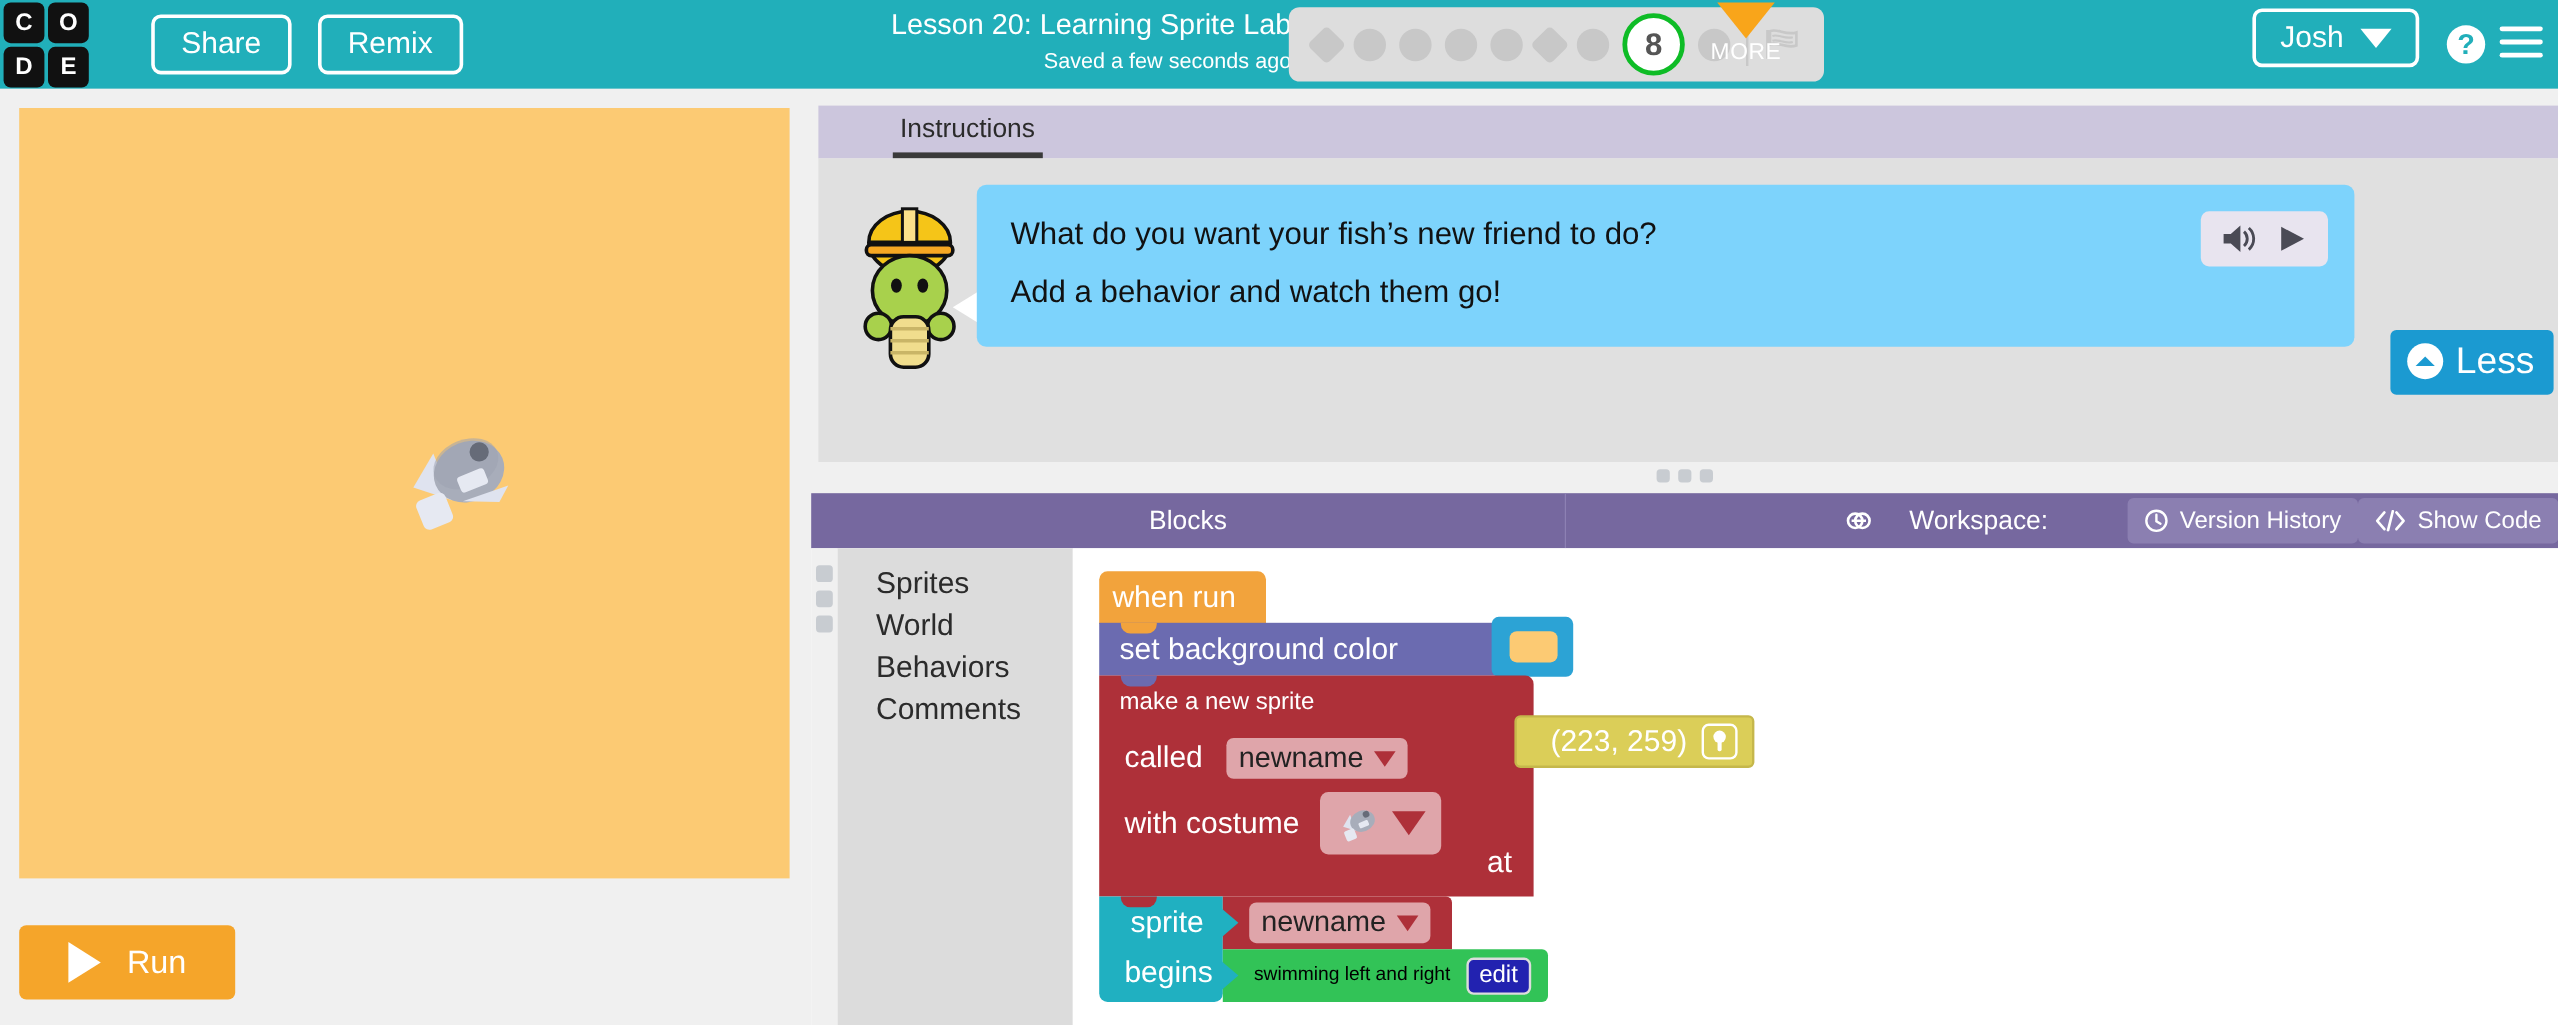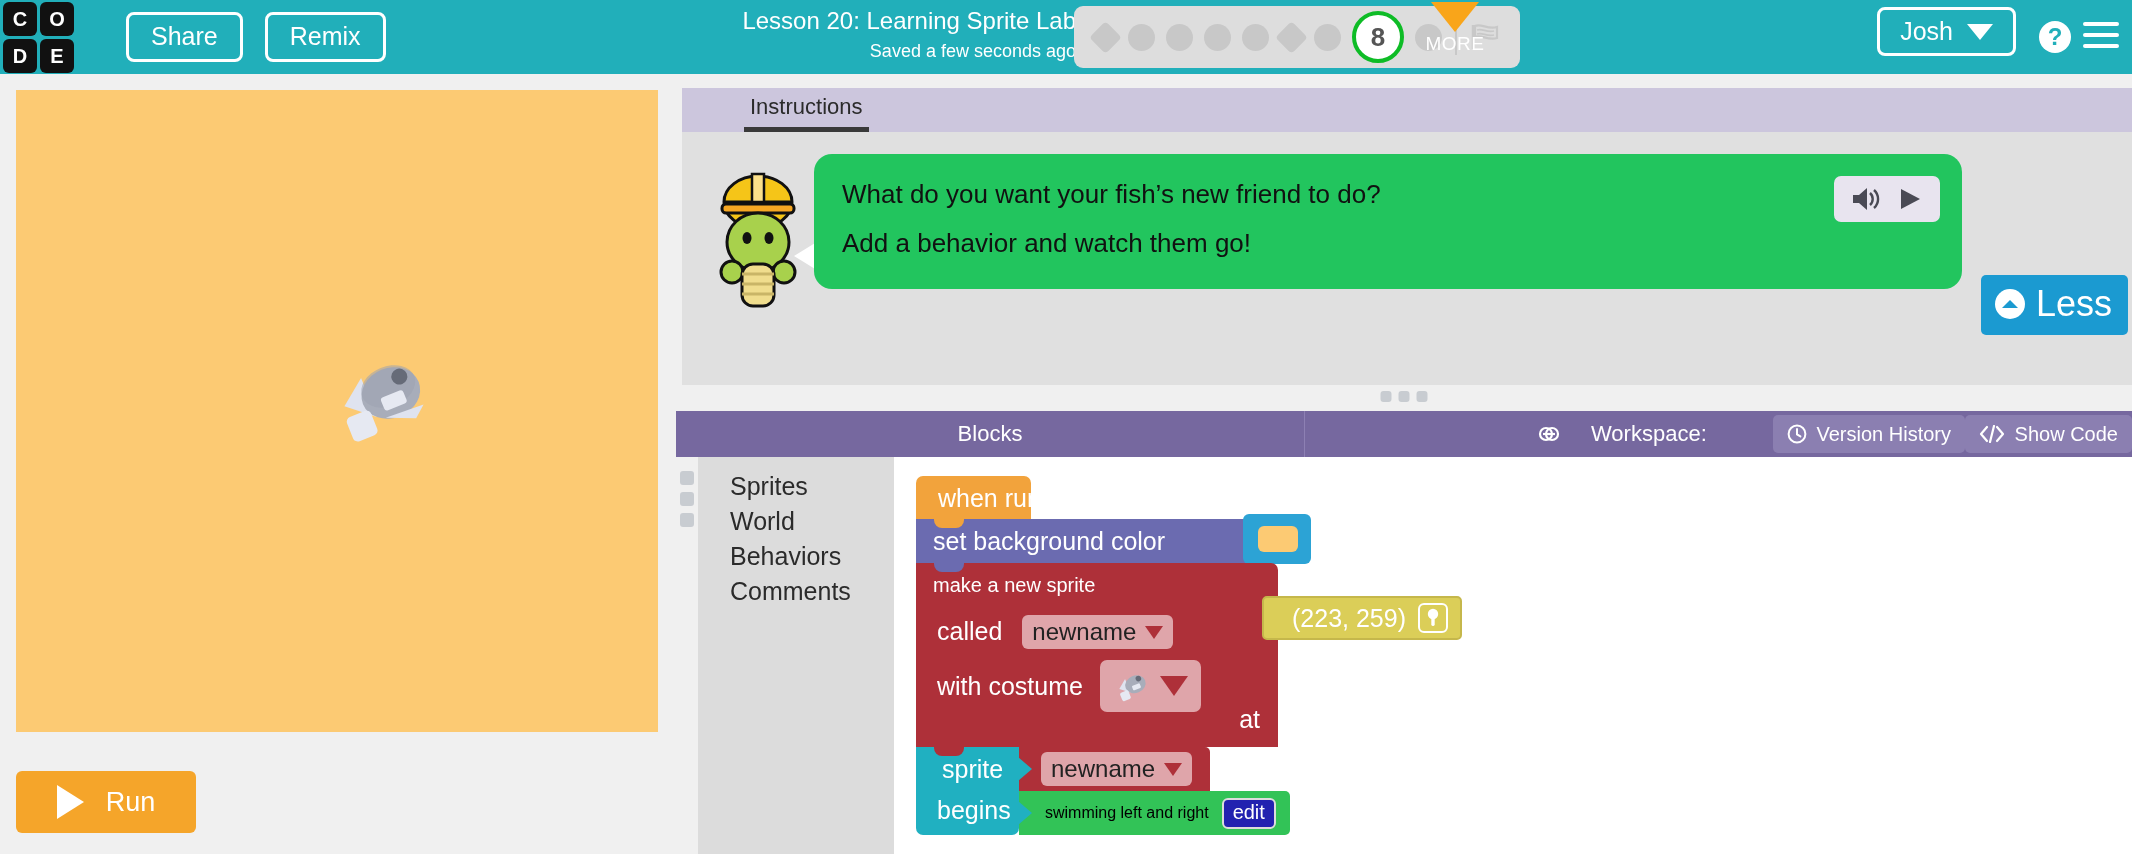--- a/index.html
+++ b/index.html
@@ -144,42 +144,42 @@
     color: #2b2b2b; font-size: 22px;
     border-bottom: 5px solid #3a3a3a;
     padding: 0 6px 2px 6px;
     cursor: pointer;
   }
   #instr-body { position:absolute; left:0; top:44px; width:100%; height:253px; background:#e0e0e0; }
   #mascot { position: absolute; left: 26px; top: 28px; width: 100px; height: 150px; }
   #speech-bubble {
     position: absolute; left: 132px; top: 22px;
     width: 1148px; height: 135px;
-    background: #22c55e; border-radius: 18px;
+    background: #7dd3fc; border-radius: 8px;
   }
   #speech-tail {
     position: absolute; left: 112px; top: 108px;
     width: 0; height: 0;
     border-top: 16px solid transparent;
     border-bottom: 16px solid transparent;
     border-right: 26px solid #fff;
   }
   .instr-line { color: #111; font-size: 26px; line-height: 1.25; }
   #instr-line1 { position:absolute; left:28px; top:24px; }
   #instr-line2 { position:absolute; left:28px; top:73px; }
   #audio-controls {
     position: absolute; right: 22px; top: 22px;
     background: #e8e4ef; border-radius: 7px;
     width: 106px; height: 46px;
     display: flex; align-items: center; justify-content: center; gap: 16px;
   }
   #less-button {
     position: absolute; right: 4px; top: 143px;
     background: #1b9ad1; border: none; border-radius: 5px;
-    color: #fff; font-size: 36px;
+    color: #fff; font-size: 31px;
     padding: 8px 16px 10px 14px;
     display: flex; align-items: center; gap: 11px;
     cursor: pointer;
     font-family: "Liberation Sans", sans-serif;
     margin-left: 32px;
   }
   #less-circle {
     width: 30px; height: 30px; border-radius: 50%; background: #fff;
     display:flex; align-items:center; justify-content:center;
   }
@@ -221,23 +221,23 @@
   #vdrag { position: absolute; left: 0; top: 0; width: 22px; height: 471px; background: #f0f0f0; cursor: col-resize; }
   #vdrag .dots { position:absolute; left:50%; top:14px; transform:translateX(-50%); }
   #vdrag .dots i { width:14px; height:14px; background:#c8ccd1; border-radius:3px; display:block; margin-bottom:7px; }
 
   #blocks-canvas { position: absolute; left: 218px; top: 0; right: 0; bottom: 0; background: #fff; }
 
   .blk { position: absolute; font-size: 25px; color: #fff; white-space: nowrap; }
 
   
   #blk-whenrun {
-    left: 22px; top: 19px; width: 115px; height: 44px;
+    left: 22px; top: 19px; width: 139px; height: 44px;
     background: #f2a33c; border-radius: 7px 7px 0 0;
-    display: flex; align-items: center; padding-left: 22px;
+    display: flex; align-items: center; padding-left: 11px;
   }
   
   #blk-setbg {
     left: 22px; top: 62px; width: 345px; height: 44px;
     background: #6b6bb0;
     display: flex; align-items: center; padding-left: 17px;
   }
   #bg-color-socket {
     position: absolute; left: 349px; top: 57px;
     width: 68px; height: 50px; background: #2ca3d5; border-radius: 6px;

